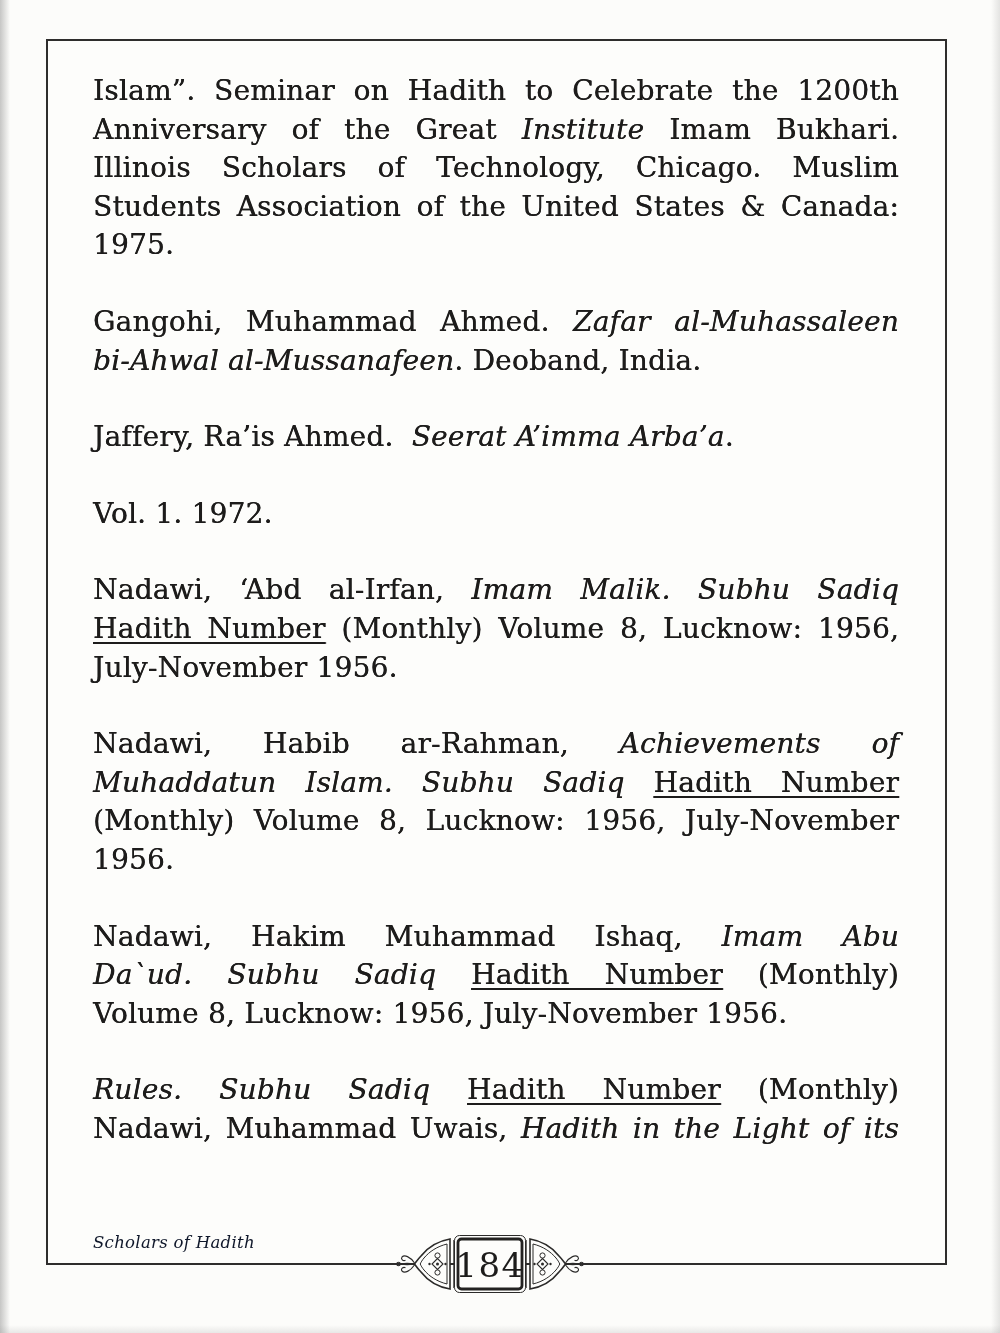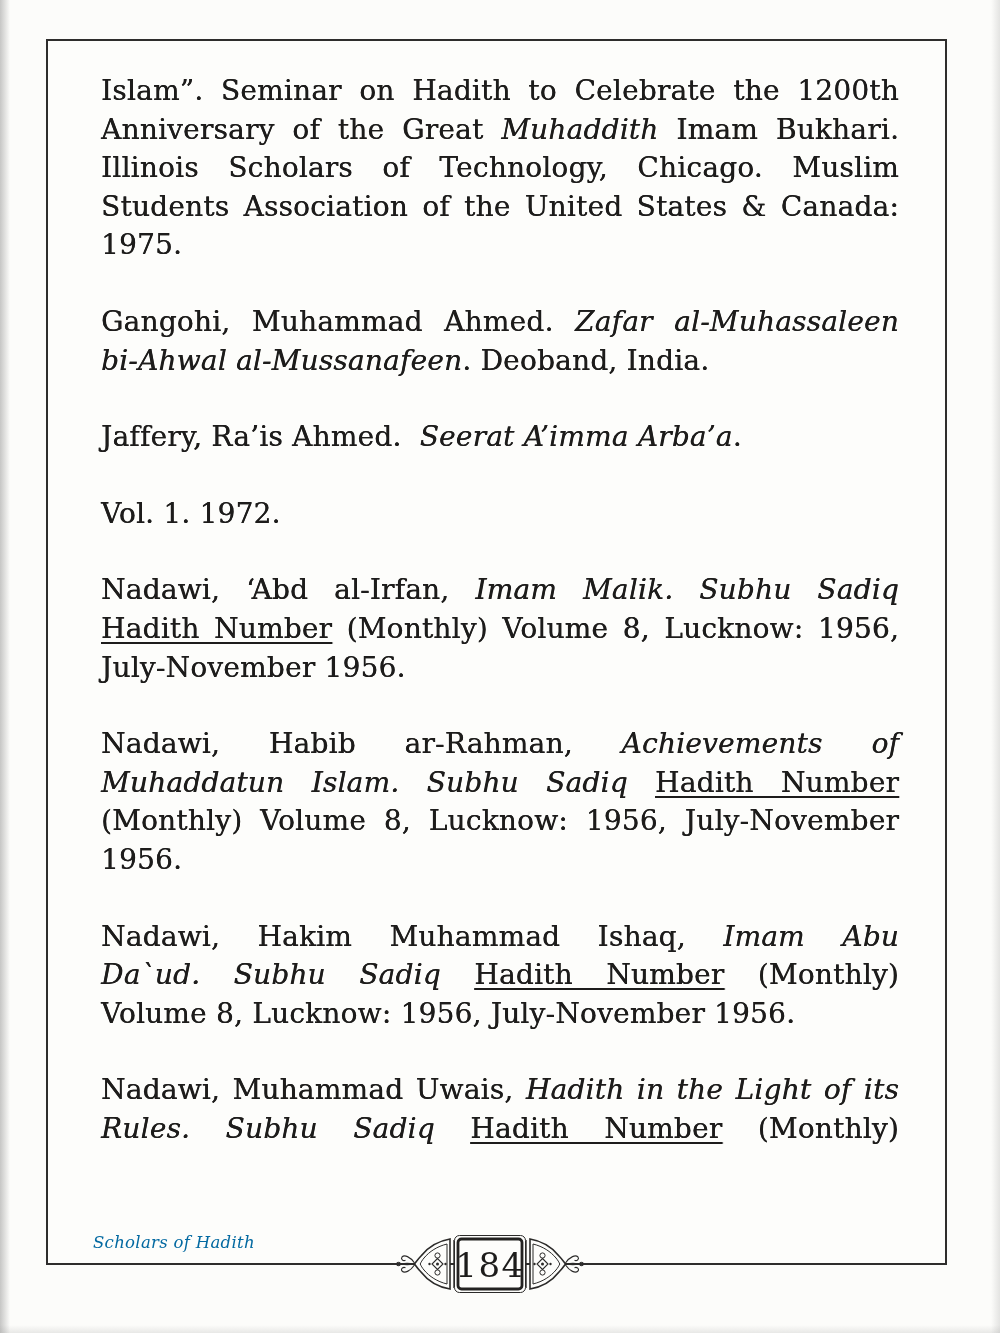--- a/index.html
+++ b/index.html
@@ -32,56 +32,56 @@
     box-sizing: border-box;
     background: #fdfdfb;
   }
   .content {
     position: absolute; left: 93px; top: 72px; width: 806px;
     font-size: 28px;
     line-height: 38.6px;
     letter-spacing: 0.2px;
     text-shadow: 0.3px 0 0 currentColor;
   }
-  .entry { margin: 0 0 38px 8px; }
+  .entry { margin: 0 0 38px 0; }
   .entry.gap-xl { margin-top: 37px; }
   .line { text-align: justify; }
   .line.j { text-align-last: justify; white-space: nowrap; }
   .it { font-style: italic; }
   .ul {
     text-decoration: underline;
     text-decoration-thickness: 2px;
     text-underline-offset: 4px;
   }
   .footer-title {
     position: absolute; left: 93px; top: 1233px;
     font-style: italic;
     font-size: 16.5px;
     letter-spacing: 0.3px;
-    color: #0369a1;
+    color: #0f172a;
   }
   .ornament {
     position: absolute; left: 385px; top: 1232px;
     width: 210px; height: 64px;
     z-index: 4;
   }
 </style>
 </head>
 <body style="color: rgb(29, 28, 27);">
 
 <div class="edge-left"></div>
 <div class="edge-right"></div>
 <div class="edge-bottom"></div>
 
 <div class="frame"></div>
 
 <div class="content">
     <div class="entry">
       <div class="line j"><span class="rm">Islam”.  Seminar on Hadith to Celebrate the 1200th</span></div>
-      <div class="line j"><span class="rm">Anniversary of the Great </span><span class="it">Muhaddith</span><span class="rm"> Imam Bukhari.</span></div>
+      <div class="line j"><span class="rm">Anniversary of the Great </span><span class="it">Institute</span><span class="rm"> Imam Bukhari.</span></div>
       <div class="line j"><span class="rm">Illinois Scholars of Technology, Chicago. Muslim</span></div>
       <div class="line j"><span class="rm">Students Association of the United States &amp; Canada:</span></div>
       <div class="line"><span class="rm">1975.</span></div>
     </div>
     <div class="entry">
       <div class="line j"><span class="rm">Gangohi, Muhammad Ahmed. </span><span class="it">Zafar al-Muhassaleen</span></div>
       <div class="line"><span class="it">bi-Ahwal al-Mussanafeen</span><span class="rm">. Deoband, India.</span></div>
     </div>
     <div class="entry">
       <div class="line"><span class="rm">Jaffery, Ra’is Ahmed.&nbsp; </span><span class="it">Seerat A’imma Arba’a</span><span class="rm">.</span></div>
@@ -99,22 +99,22 @@
       <div class="line j"><span class="it">Muhaddatun Islam. Subhu Sadiq</span><span class="rm"> </span><span class="ul">Hadith Number</span></div>
       <div class="line j"><span class="rm">(Monthly) Volume 8, Lucknow: 1956, July-November</span></div>
       <div class="line"><span class="rm">1956.</span></div>
     </div>
     <div class="entry">
       <div class="line j"><span class="rm">Nadawi, Hakim Muhammad Ishaq, </span><span class="it">Imam Abu</span></div>
       <div class="line j"><span class="it">Da`ud. Subhu Sadiq</span><span class="rm"> </span><span class="ul">Hadith Number</span><span class="rm"> (Monthly)</span></div>
       <div class="line"><span class="rm">Volume 8, Lucknow: 1956, July-November 1956.</span></div>
     </div>
     <div class="entry gap-xl">
+      <div class="line j"><span class="it">Rules. Subhu Sadiq</span><span class="rm"> </span><span class="ul">Hadith Number</span><span class="rm"> (Monthly)</span></div>
       <div class="line j"><span class="rm">Nadawi, Muhammad Uwais, </span><span class="it">Hadith in the Light of its</span></div>
-      <div class="line j"><span class="it">Rules. Subhu Sadiq</span><span class="rm"> </span><span class="ul">Hadith Number</span><span class="rm"> (Monthly)</span></div>
     </div>
   </div>
 
 <div class="footer-title">Scholars of Hadith</div>
 
 <svg class="ornament" viewBox="0 0 210 64" xmlns="http://www.w3.org/2000/svg">
   <defs>
     <g id="orn-side">
 
       <path d="M141,8 V56" fill="none" stroke="#2b2a29" stroke-width="1.4"></path>

